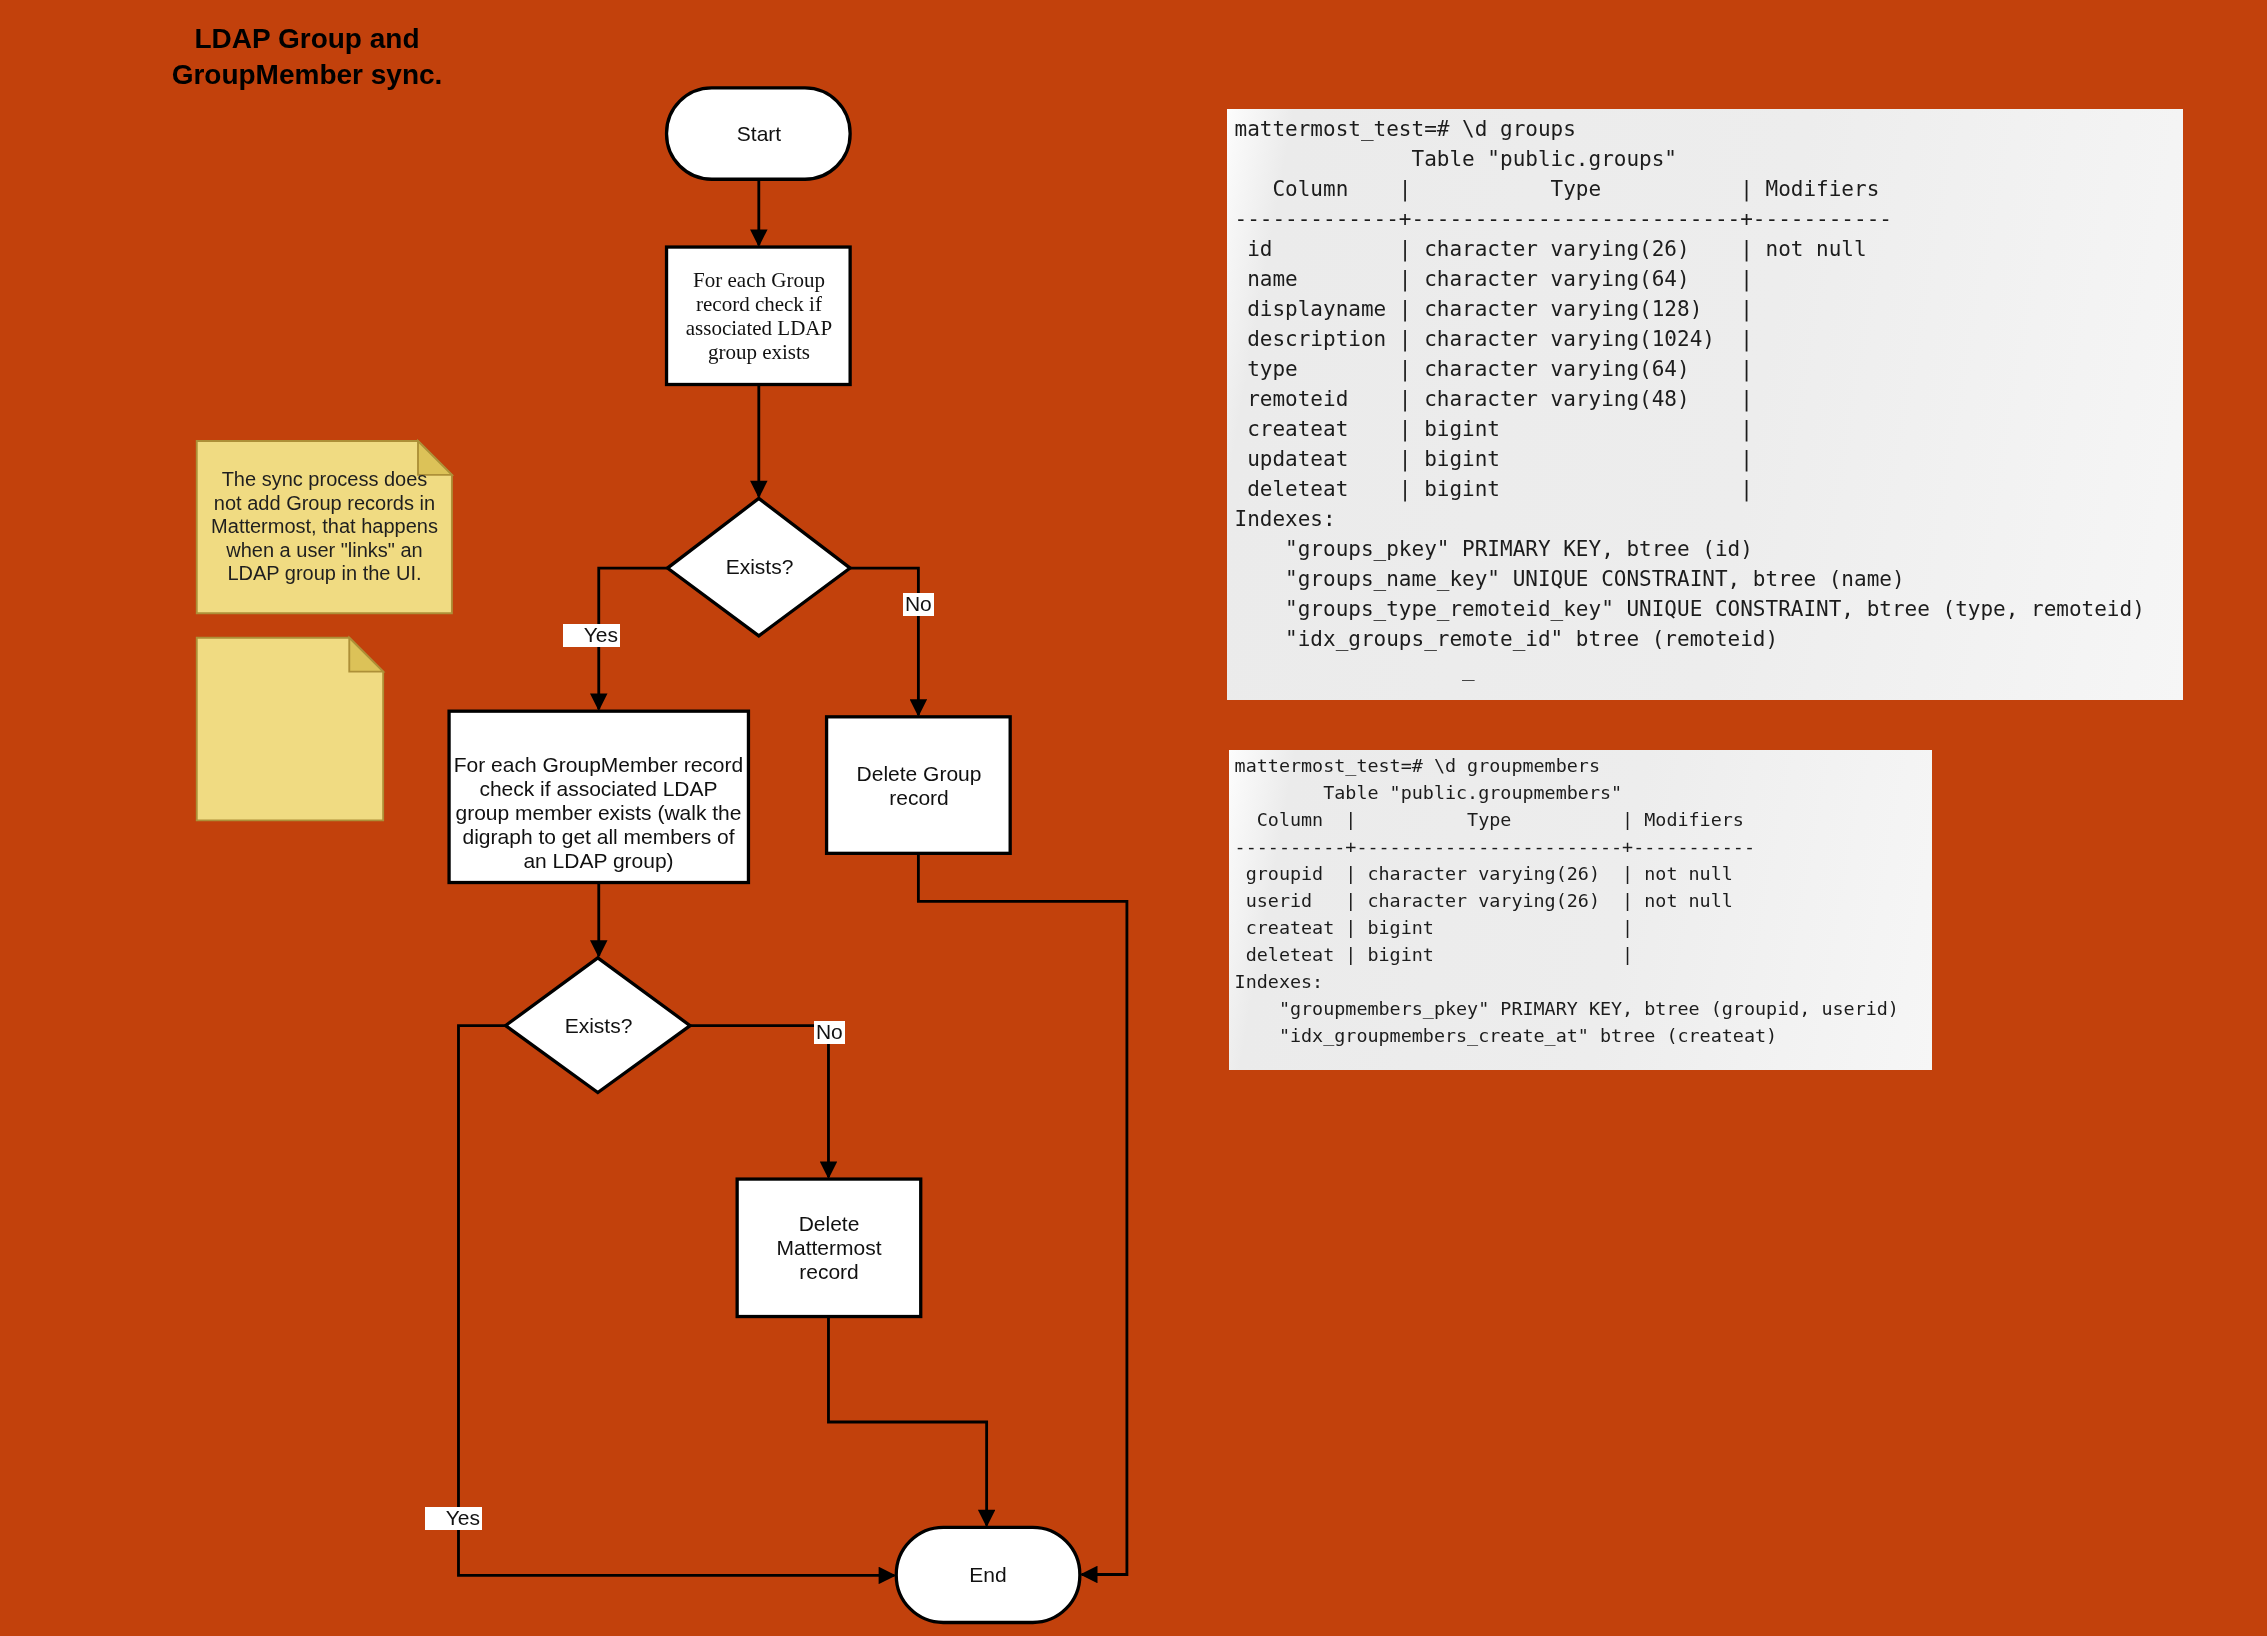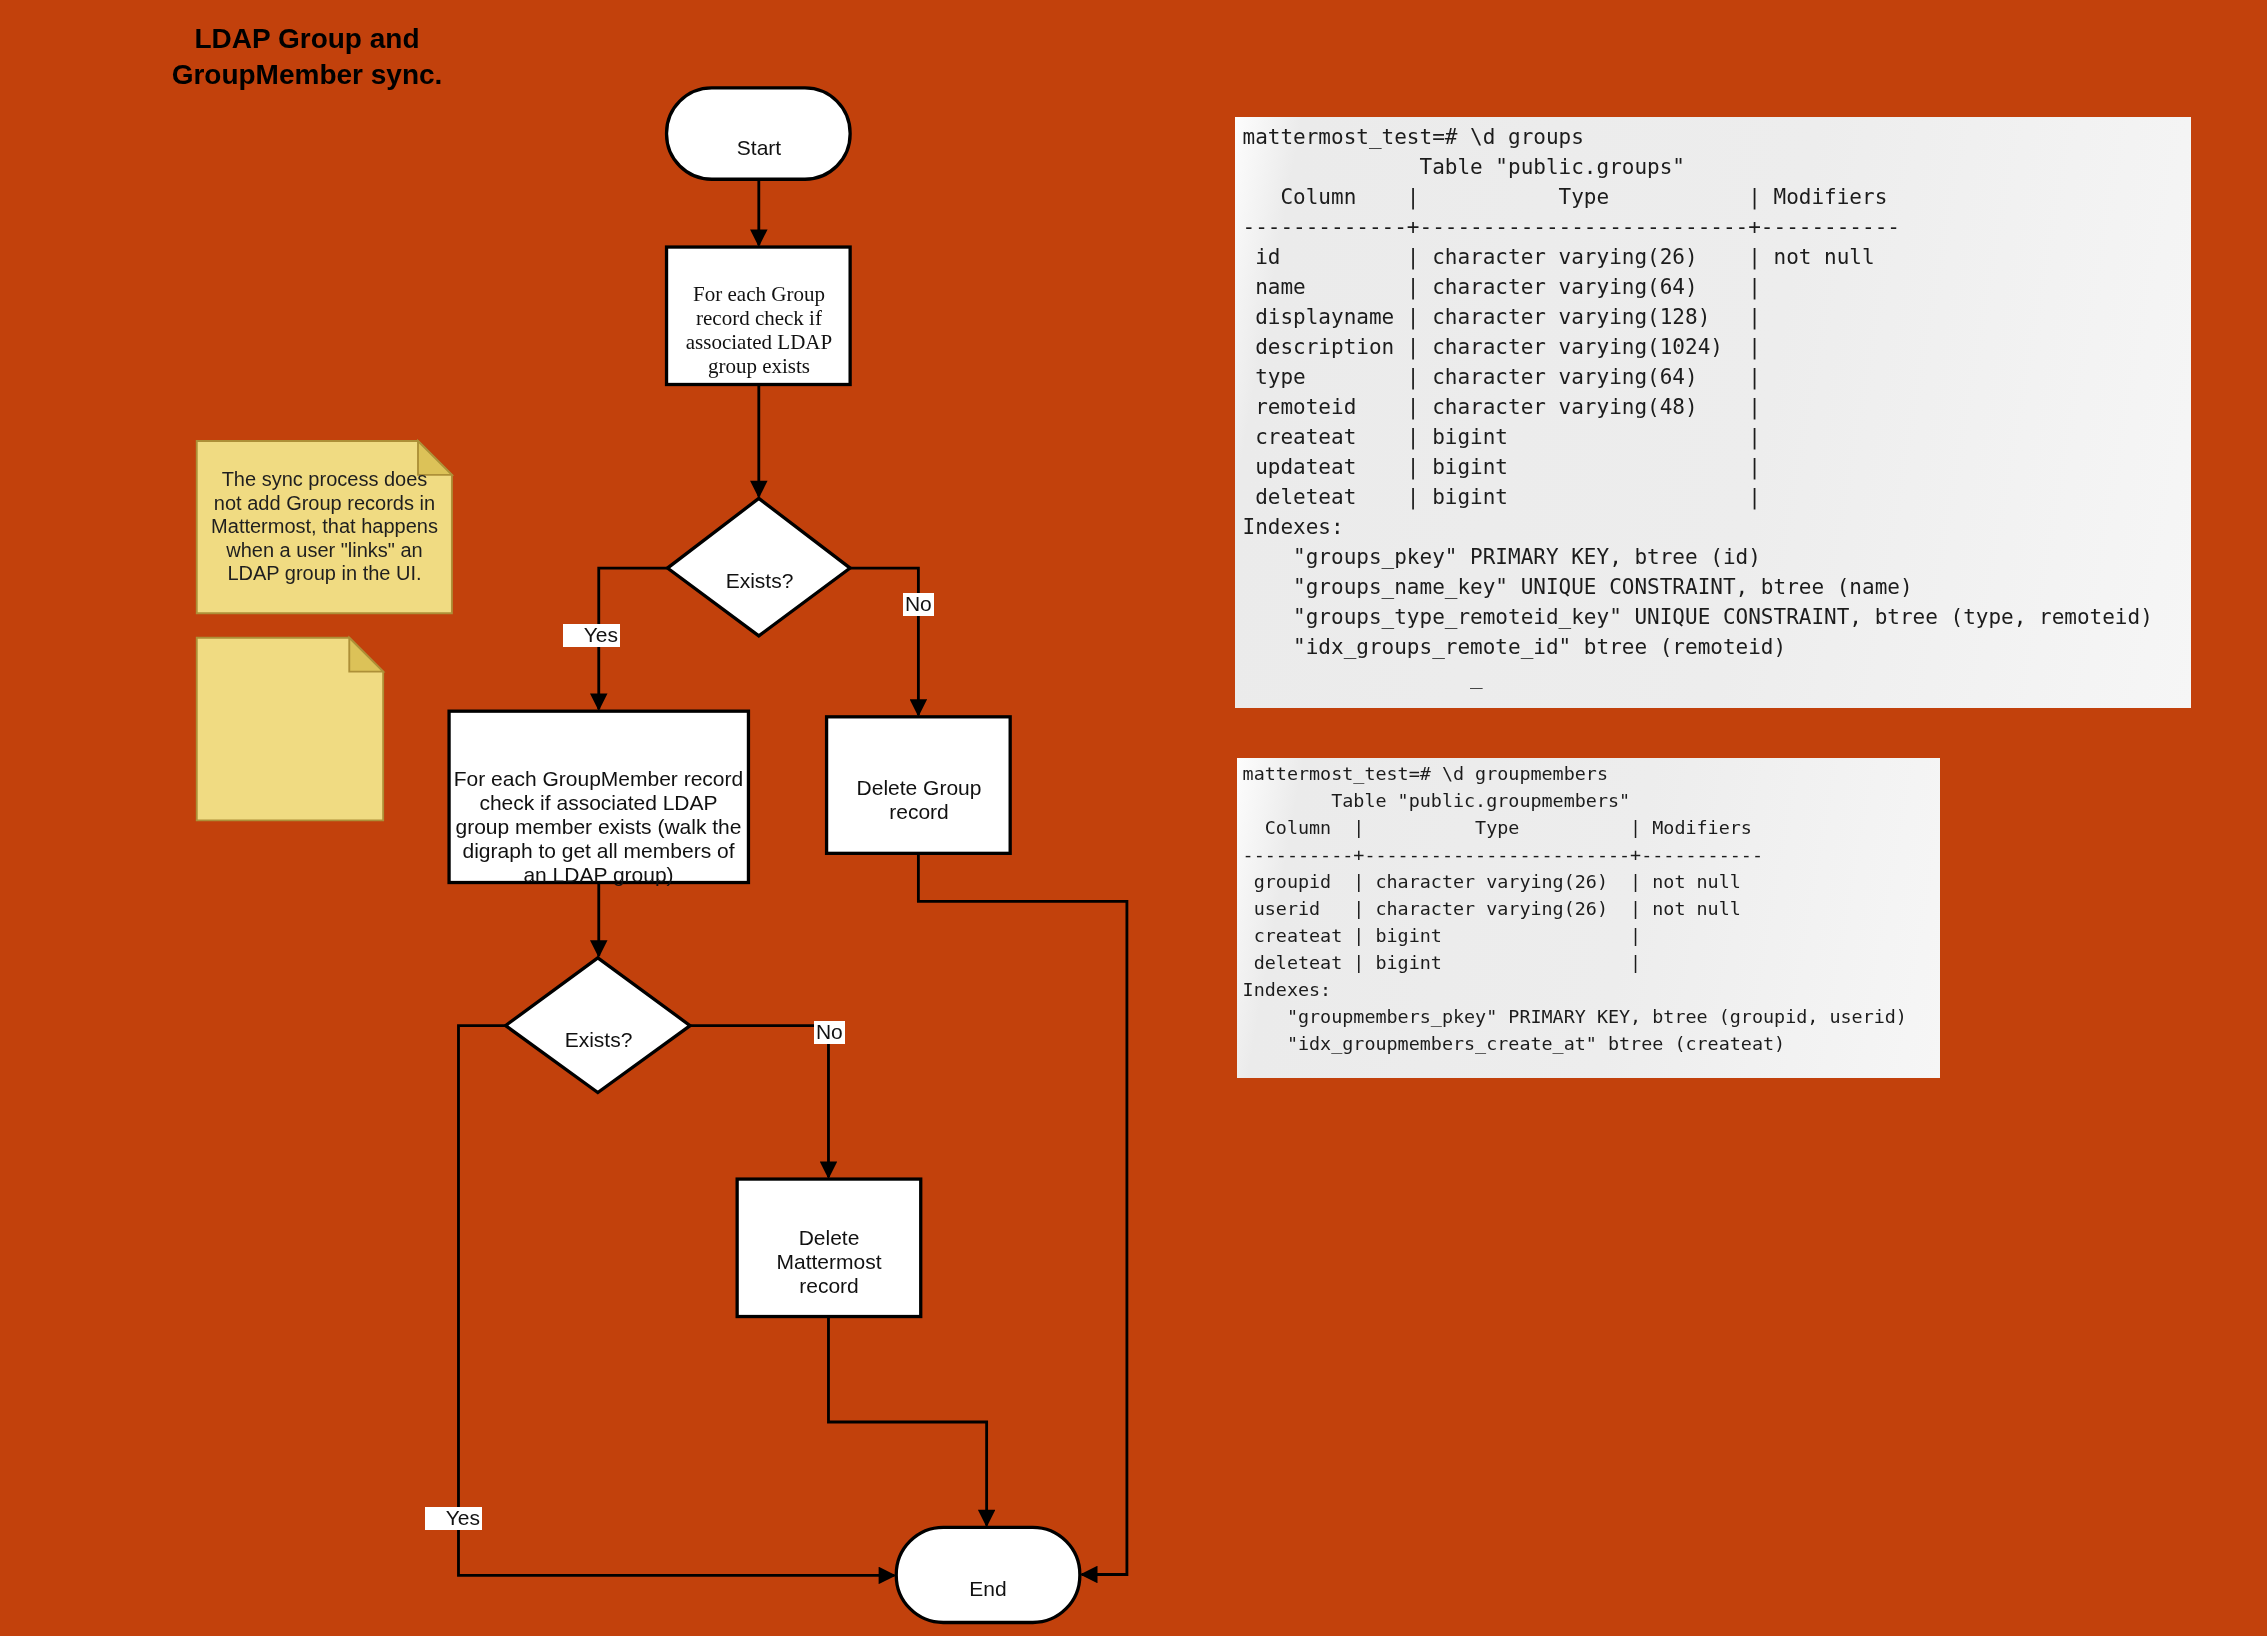--- a/index.html
+++ b/index.html
@@ -12,34 +12,34 @@
   }
   .layer{position:absolute;left:0;top:0;}
   .page-title{
     position:absolute;left:94px;top:21px;width:426px;
     font-size:28px;line-height:36px;font-weight:bold;color:#000;
     text-align:center;white-space:pre-line;
   }
   .node-label{
     position:absolute;display:flex;align-items:center;justify-content:center;
     text-align:center;font-size:21px;line-height:24px;color:#111;
-    white-space:pre-line;pointer-events:none;margin-top:14px;
+    white-space:pre-line;pointer-events:none;
   }
   .edge-label{
     position:absolute;font-size:21px;line-height:22.6px;color:#111;
     background:#ffffff;padding:0 1.9px;
   }
   .edge-label.right-align{text-align:right;margin-top:32px;}
   .note-text{
     position:absolute;display:flex;align-items:center;justify-content:center;
     text-align:center;font-size:20px;line-height:23.5px;color:#1f1f1f;
     white-space:pre-line;pointer-events:none;
   }
   .terminal{
-    position:absolute;margin:8px;
+    position:absolute;margin:0;
     font-family:"DejaVu Sans Mono", monospace;
     color:#1c1c1c;white-space:pre;
     background:linear-gradient(100deg,#fdfdfd 0px,#ebebeb 66px,#ededed 55%,#f6f6f6 100%);
   }
   .terminal.t1{
     left:1227px;top:109px;width:948px;height:586px;
     font-size:21px;line-height:30px;padding:4.7px 0 0 7.5px;
   }
   .terminal.t2{
     left:1229px;top:750px;width:697px;height:318px;

